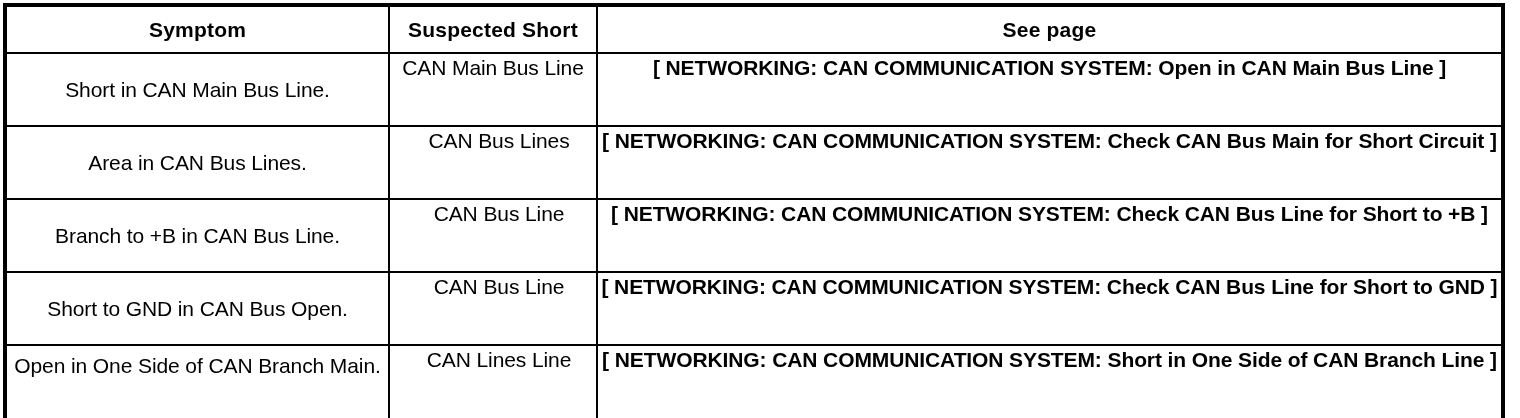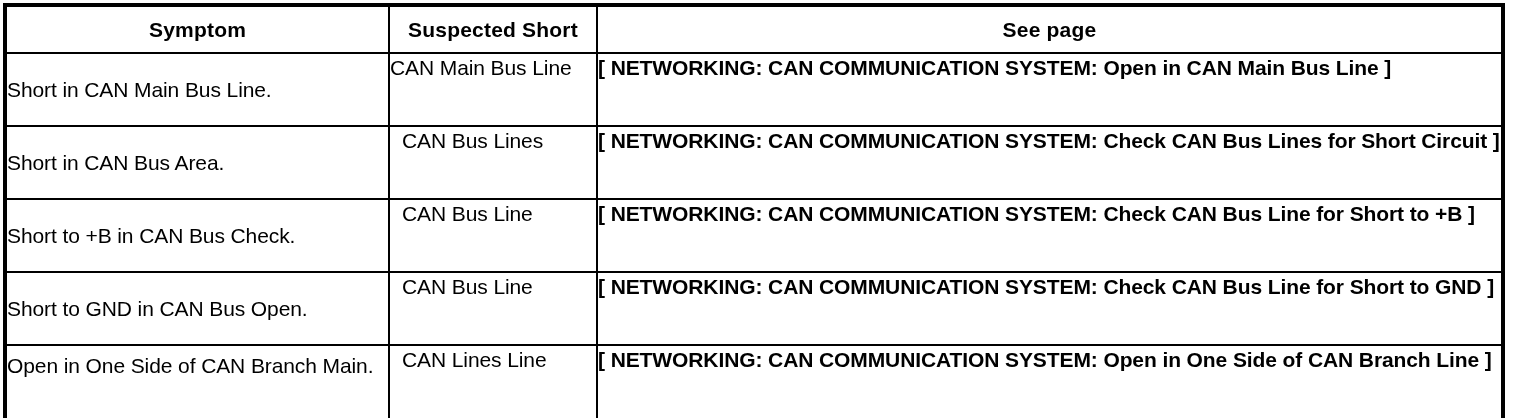--- a/index.html
+++ b/index.html
@@ -36,20 +36,21 @@
 
   table.diag col.c1 { width: 384px; }
   table.diag col.c2 { width: 208px; }
   table.diag col.c3 { width: 906px; }
 
   table.diag th,
   table.diag td {
     border: 2px solid #000000;
     padding: 0;
     background: #ffffff;
+    text-align: center;
   }
 
   
   table.diag thead th {
     height: 45px;
     text-align: center;
     vertical-align: middle;
     font-weight: bold;
     font-size: 21px;
     letter-spacing: 0.2px;
@@ -120,32 +121,32 @@
         </td>
         <td class="area">
           <span class="cell-text">CAN Main Bus Line</span>
         </td>
         <td class="seepage">
           <span class="cell-text">[ NETWORKING: CAN COMMUNICATION SYSTEM: Open in CAN Main Bus Line ]</span>
         </td>
       </tr>
       <tr>
         <td class="symptom">
-          <span class="cell-text">Short in CAN Bus Area.</span>
+          <span class="cell-text">Area in CAN Bus Lines.</span>
         </td>
         <td class="area single">
           <span class="cell-text">CAN Bus Lines</span>
         </td>
         <td class="seepage">
-          <span class="cell-text">[ NETWORKING: CAN COMMUNICATION SYSTEM: Check CAN Bus Lines for Short Circuit ]</span>
+          <span class="cell-text">[ NETWORKING: CAN COMMUNICATION SYSTEM: Check CAN Bus Main for Short Circuit ]</span>
         </td>
       </tr>
       <tr>
         <td class="symptom">
-          <span class="cell-text">Short to +B in CAN Bus Check.</span>
+          <span class="cell-text">Branch to +B in CAN Bus Line.</span>
         </td>
         <td class="area single">
           <span class="cell-text">CAN Bus Line</span>
         </td>
         <td class="seepage">
           <span class="cell-text">[ NETWORKING: CAN COMMUNICATION SYSTEM: Check CAN Bus Line for Short to +B ]</span>
         </td>
       </tr>
       <tr>
         <td class="symptom">
@@ -159,18 +160,18 @@
         </td>
       </tr>
       <tr>
         <td class="symptom two-line">
           <span class="cell-text">Open in One Side of CAN Branch Main.</span>
         </td>
         <td class="area single">
           <span class="cell-text">CAN Lines Line</span>
         </td>
         <td class="seepage">
-          <span class="cell-text">[ NETWORKING: CAN COMMUNICATION SYSTEM: Open in One Side of CAN Branch Line ]</span>
+          <span class="cell-text">[ NETWORKING: CAN COMMUNICATION SYSTEM: Short in One Side of CAN Branch Line ]</span>
         </td>
       </tr>
     </tbody>
   </table>
 </div>
 
 </body></html>

